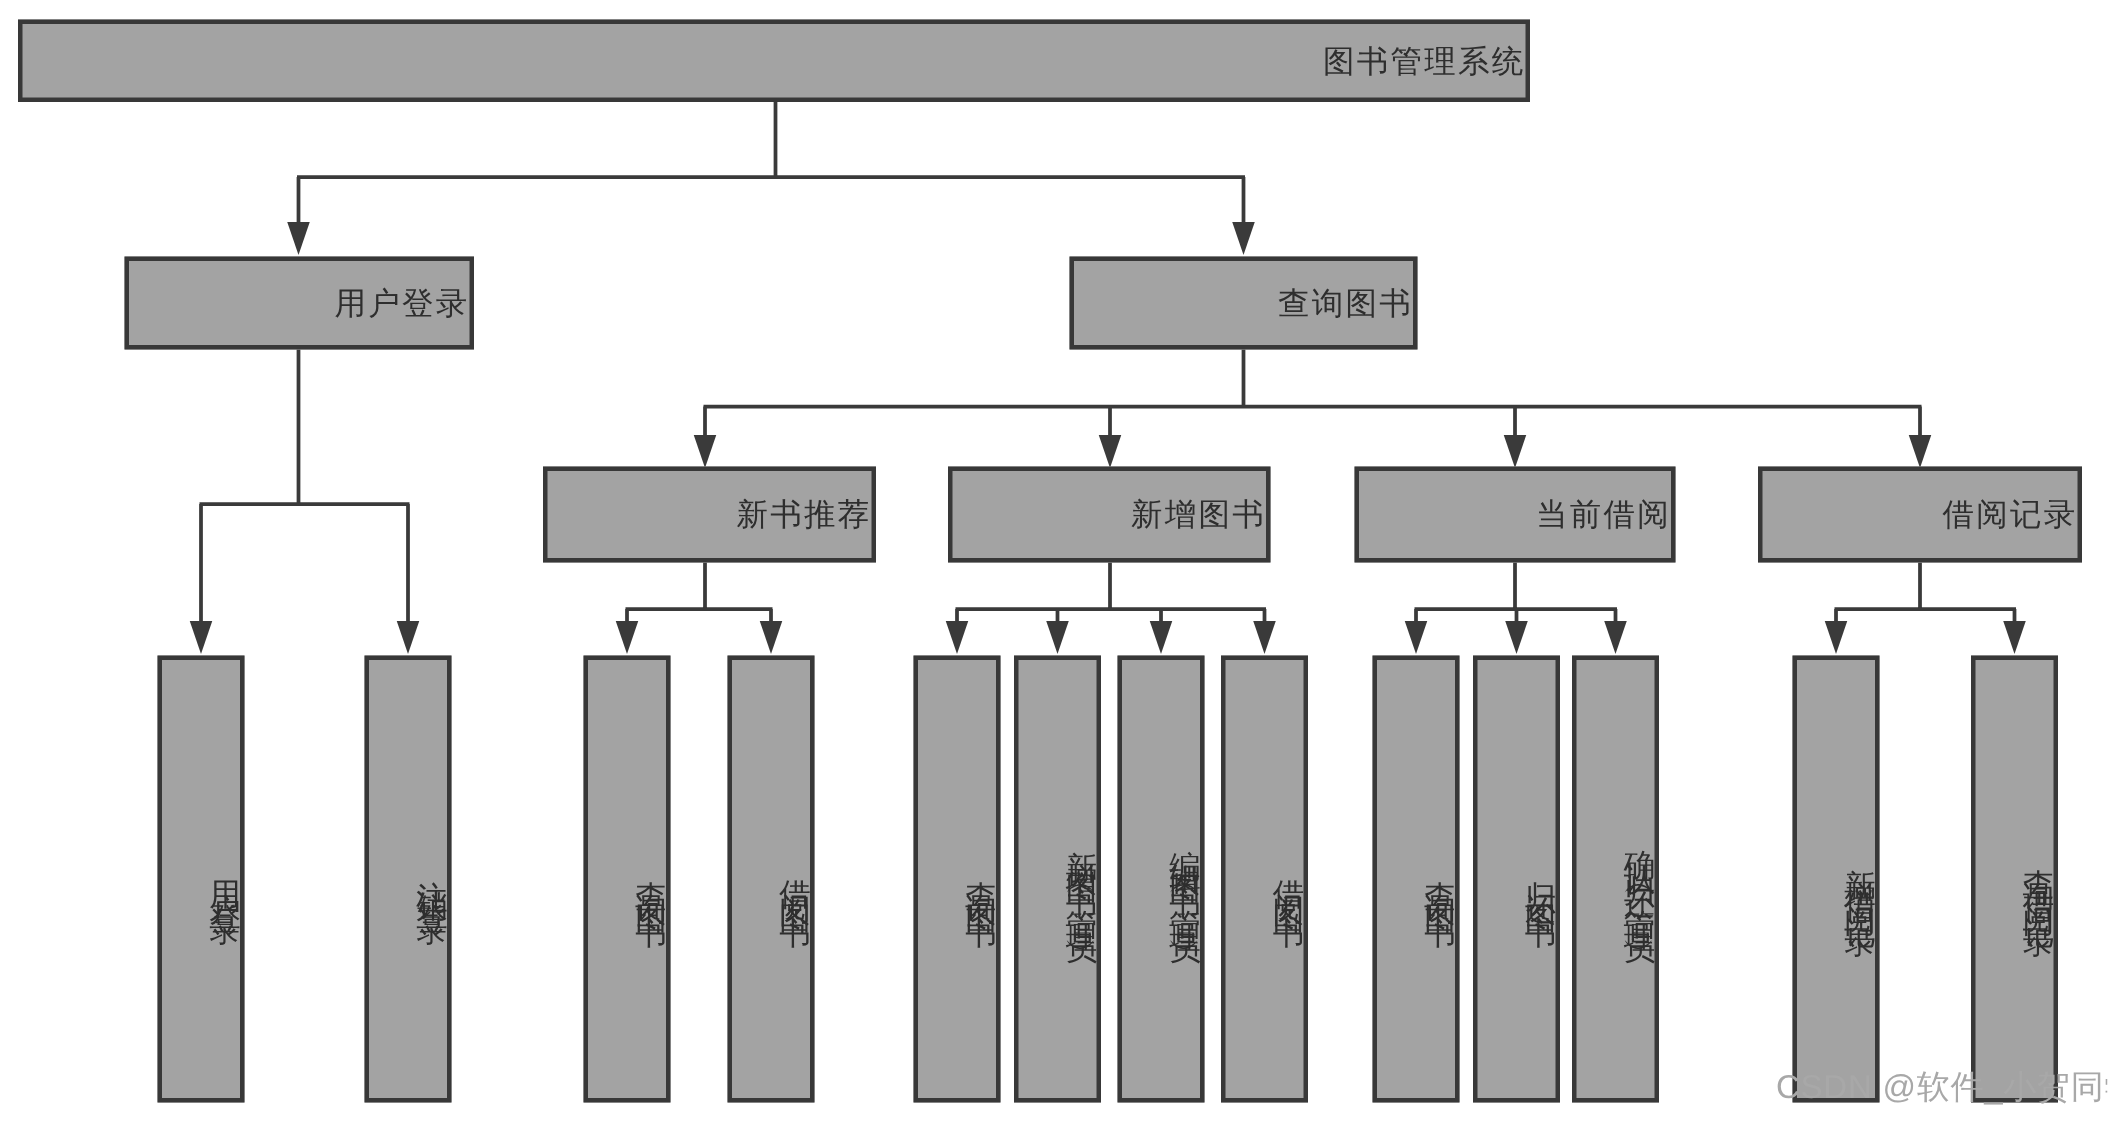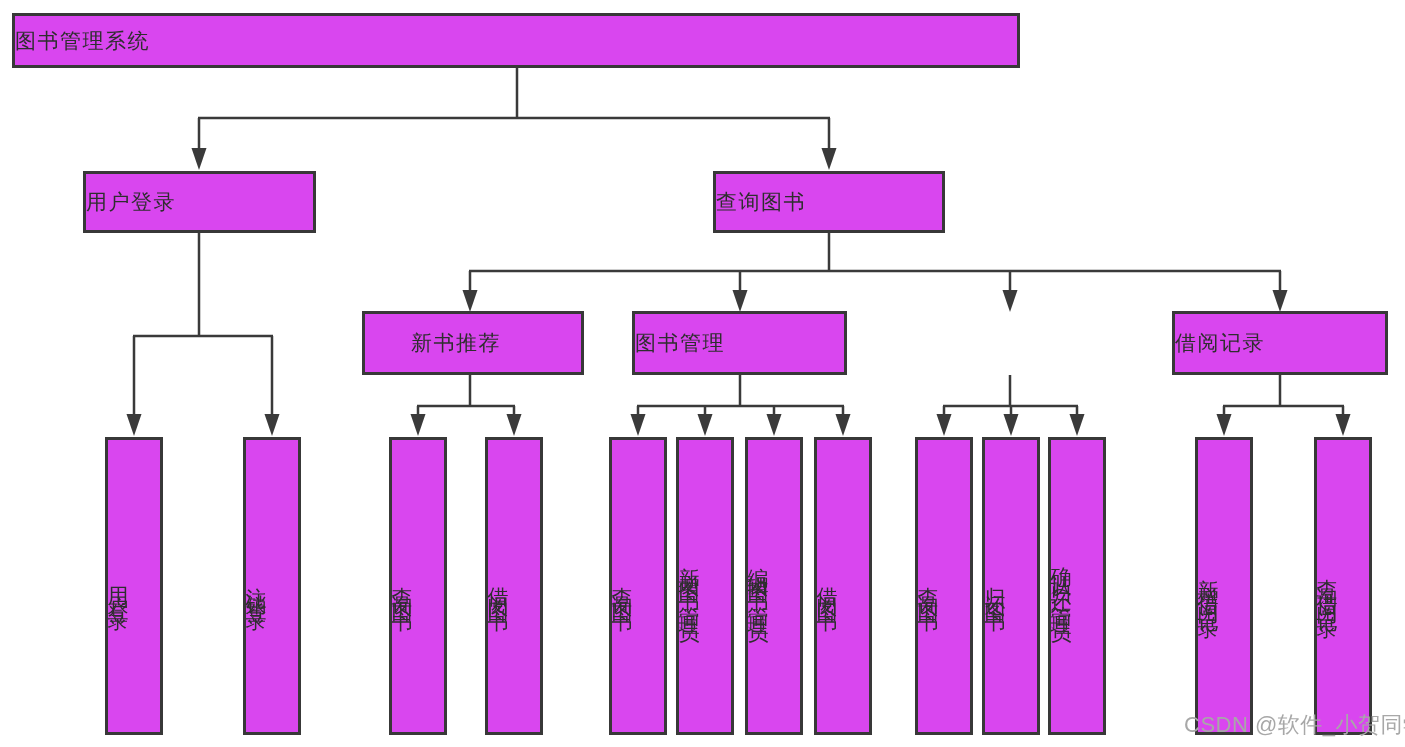--- a/index.html
+++ b/index.html
@@ -12,26 +12,26 @@
     background: #ffffff;
     overflow: hidden;
   }
   .connectors {
     position: absolute;
     left: 0; top: 0;
     width: 1405px; height: 747px;
   }
   .node {
     position: absolute;
-    background: #d946ef;
+    background: #a3a3a3;
     border: 3px solid #383838;
     color: #2e2e2e;
     display: flex;
     align-items: center;
-    justify-content: flex-start;
+    justify-content: flex-end;
     text-align: center;
   }
   .node.h { font-size: 21px; letter-spacing: 1.5px; }
   .node.v { font-size: 21px; }
   .node.v .vtext {
     writing-mode: vertical-rl;
     line-height: 1;
     letter-spacing: 8px;
     white-space: nowrap;
   }
@@ -99,21 +99,24 @@
     <span>用户登录</span>
   </div>
   <div class="node h" style="left:713px; top:171px; width:232px; height:62px;">
     <span>查询图书</span>
   </div>
 
   <div class="node h" style="left:362px; top:311px; width:222px; height:64px;padding-left:46px;">
     <span>新书推荐</span>
   </div>
   <div class="node h" style="left:632px; top:311px; width:215px; height:64px;">
-    <span>图书管理</span>
+    <span>新增图书</span>
+  </div>
+  <div class="node h" style="left:903px; top:311px; width:214px; height:64px;">
+    <span>当前借阅</span>
   </div>
   <div class="node h" style="left:1172px; top:311px; width:216px; height:64px;">
     <span>借阅记录</span>
   </div>
 
   <div class="node v" style="left:105px; top:437px; width:58px; height:298px;">
     <span class="vtext">用户登录</span>
   </div>
   <div class="node v" style="left:243px; top:437px; width:58px; height:298px;">
     <span class="vtext">注销登录</span>

